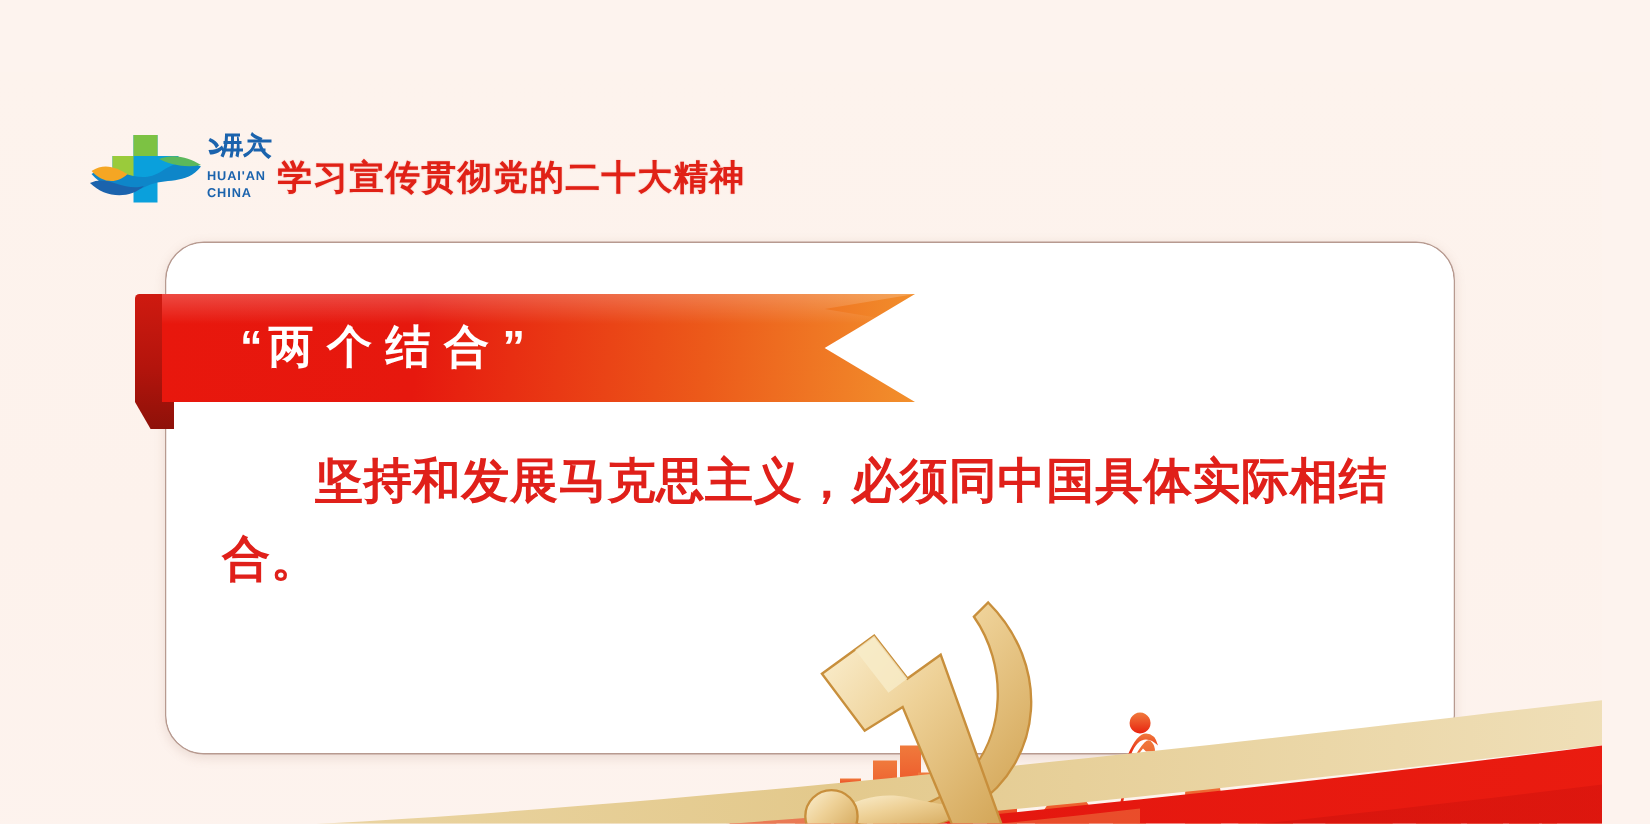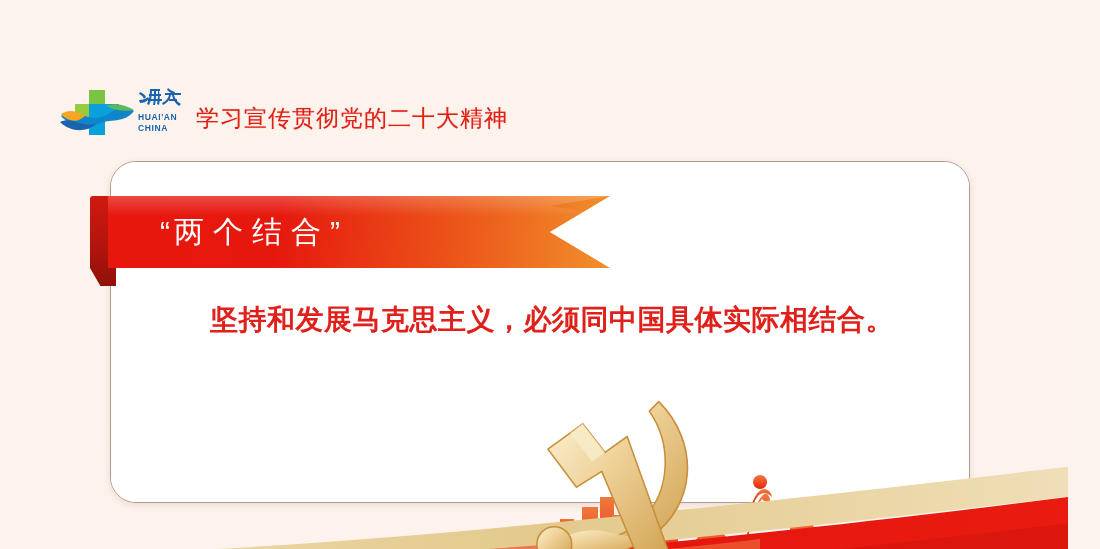--- a/index.html
+++ b/index.html
@@ -13,22 +13,22 @@
          background:linear-gradient(180deg,#fdf3ed 0%,#fdf2ec 55%,#fdf3ee 100%);margin-top:48px;}
 
   
   .header{position:absolute;left:0;top:0;width:1100px;height:108px;}
   .logo-wrap{position:absolute;left:58px;top:36px;width:125px;height:58px;}
   .logo-mark{position:absolute;left:0;top:2px;width:78px;height:54px;}
   .logo-zh{position:absolute;left:80px;top:2px;width:46px;height:24px;}
   .logo-en{position:absolute;left:80px;top:28px;width:48px;height:24px;
            color:#1b63ad;font-size:8.5px;font-weight:700;line-height:11px;
            letter-spacing:.6px;text-align:left;}
-  .head-title{position:absolute;left:196px;top:55px;
-              font-size:23px;font-weight:400;color:#e02116;
+  .head-title{position:absolute;left:185px;top:55px;
+              font-size:23px;font-weight:700;color:#e02116;
               letter-spacing:1px;line-height:30px;white-space:nowrap;
               text-shadow:0 0 1px rgba(224,33,22,.4);}
 
   
   .card{position:absolute;left:110px;top:113px;width:858px;height:340px;
         background:#ffffff;border:1.3px solid #b79a90;border-radius:26px;
         box-shadow:0 2px 7px rgba(150,110,95,.18);}
   .card-inner{position:absolute;left:0;top:0;right:0;bottom:0;
               border-radius:25px;background:#fff;overflow:hidden;}
 
@@ -39,27 +39,27 @@
       border-radius:3px 0 0 6px;
       clip-path:polygon(0 0,100% 0,100% 100%,40% 100%,0 80%);}
   .ribbon-body{position:absolute;left:18px;top:0;width:502px;height:72px;
       background:linear-gradient(95deg,#e8170d 0%,#e6180e 34%,#ec5a1a 72%,#f2902c 100%);
       clip-path:polygon(0 0,100% 0,88% 50%,100% 100%,0 100%);
       box-shadow:0 3px 6px rgba(140,40,10,.18);}
   .ribbon-gloss{position:absolute;left:18px;top:0;width:502px;height:20px;
       background:linear-gradient(180deg,rgba(255,255,255,.22),rgba(255,255,255,0));
       clip-path:polygon(0 0,100% 0,88% 50%,100% 100%,0 100%);pointer-events:none;}
   .ribbon-text{position:absolute;left:70px;top:0;height:72px;line-height:72px;
-      color:#fff;font-size:30px;font-weight:400;letter-spacing:9px;
+      color:#fff;font-size:30px;font-weight:700;letter-spacing:9px;
       white-space:nowrap;}
   .ribbon-text .q{font-size:30px;letter-spacing:4px;}
 
   
   .body-text{position:absolute;left:148px;top:246px;width:790px;
-             color:#e0201a;font-size:28px;font-weight:700;line-height:52px;
+             color:#e0201a;font-size:32px;font-weight:700;line-height:52px;
              letter-spacing:.5px;}
   .body-text p{margin:0;text-indent:62px;}
 
   
   .bottom{position:absolute;left:0;bottom:0;width:1100px;height:190px;}
   .bottom svg{position:absolute;left:0;bottom:0;width:1100px;height:190px;}
 
   .emblem{position:absolute;left:70px;bottom:18px;width:135px;height:120px;}
 </style>
 </head>

